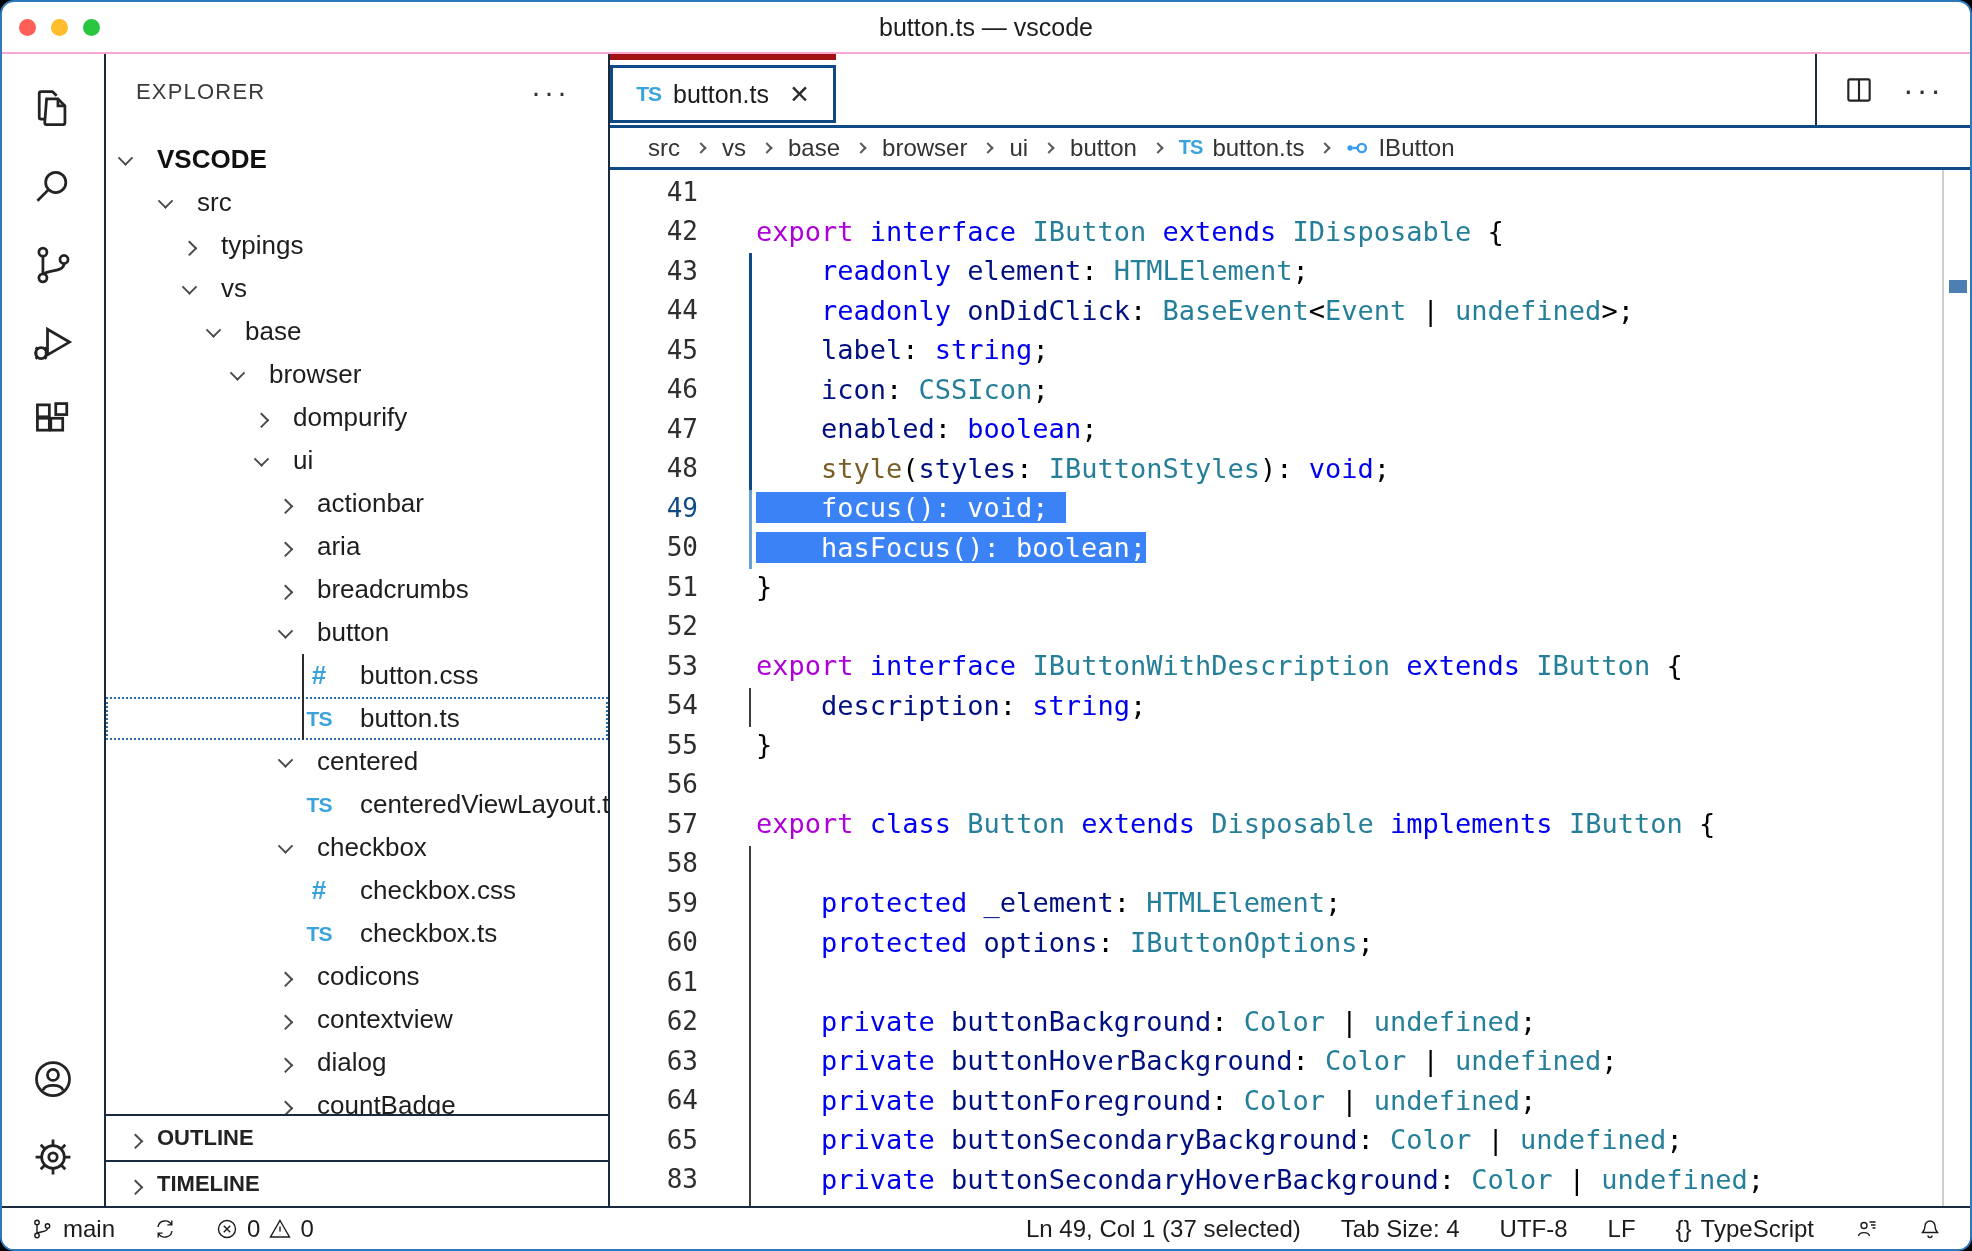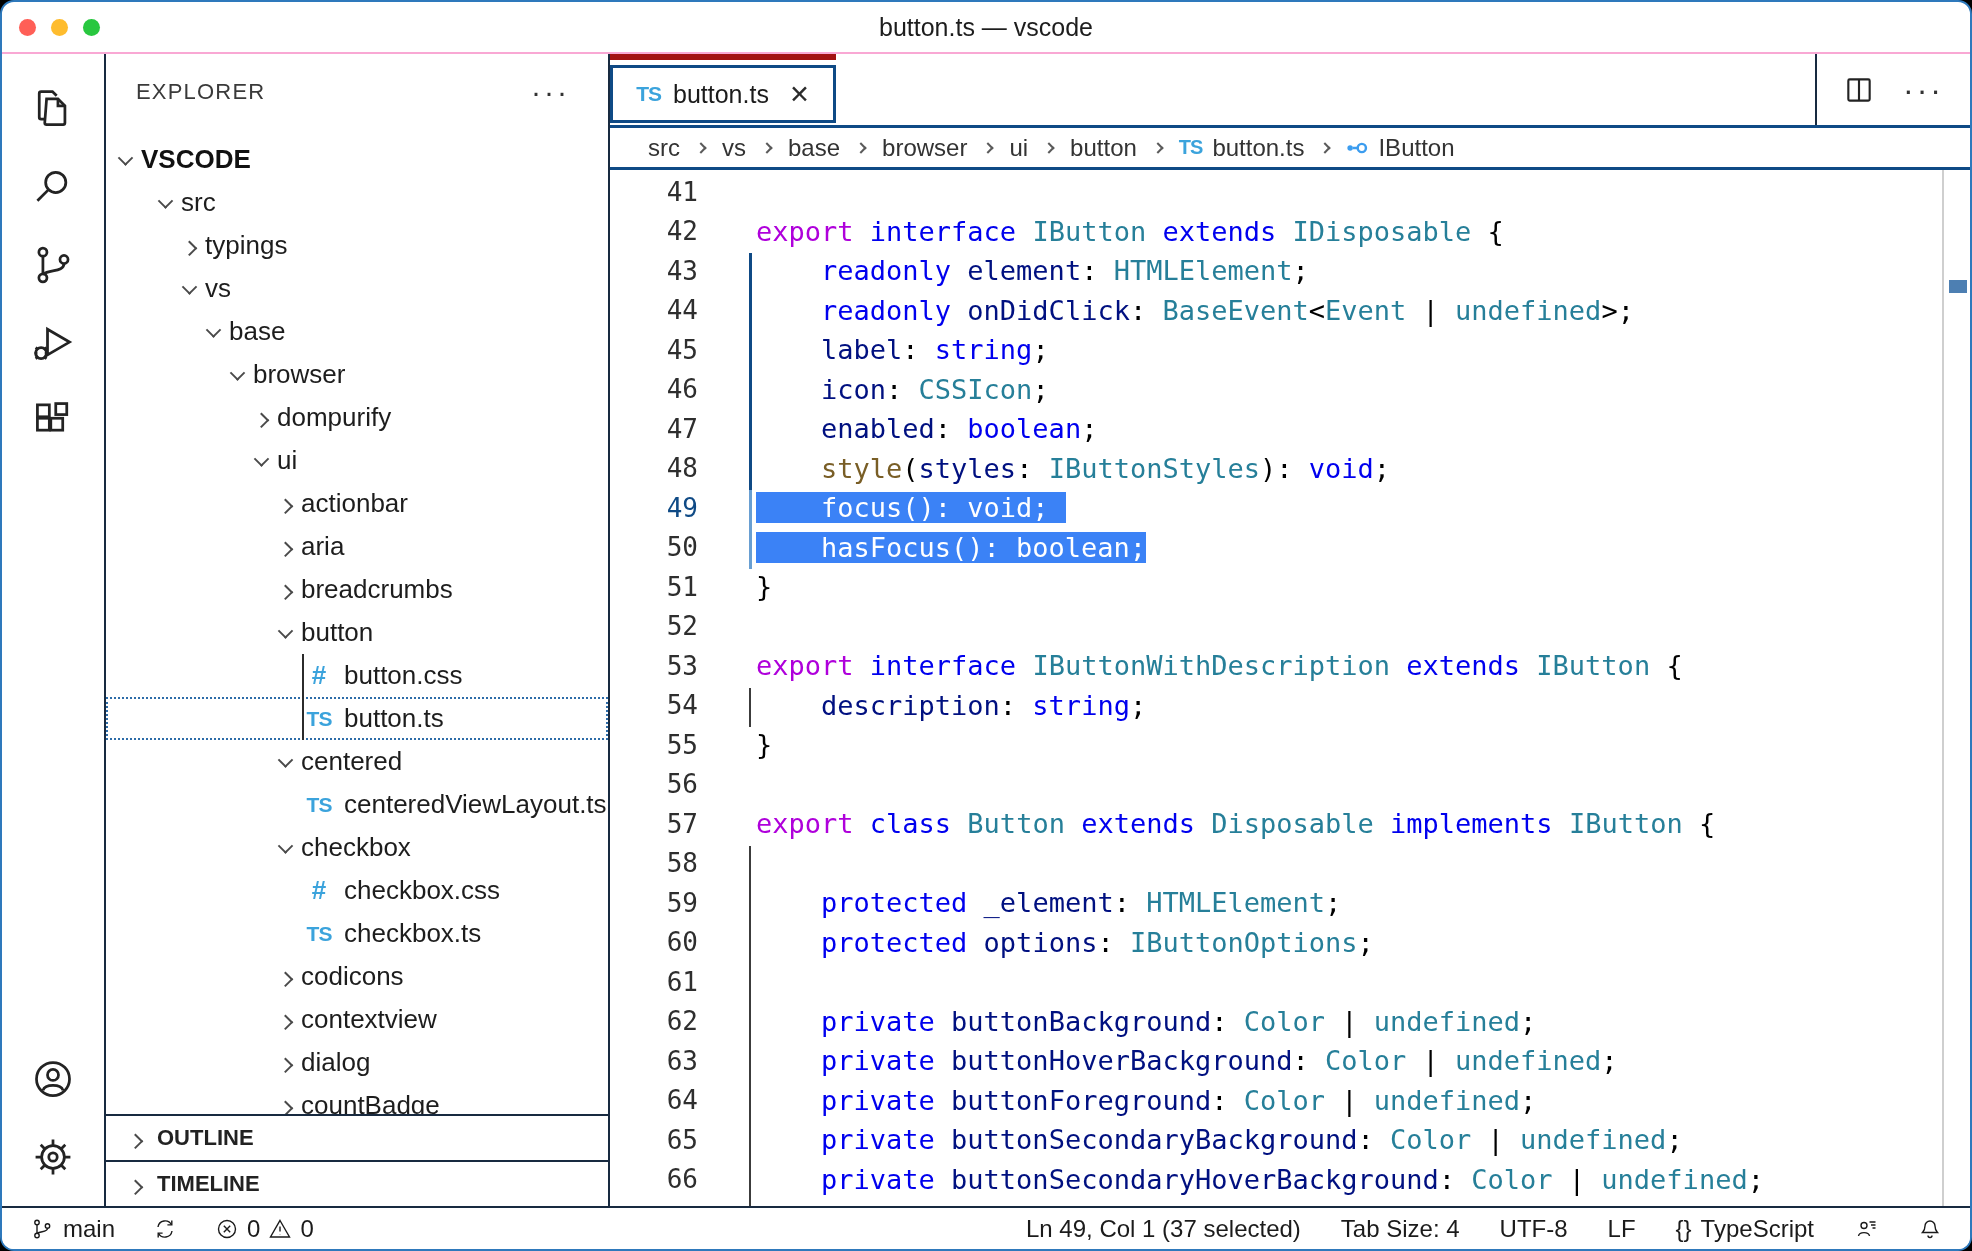--- a/index.html
+++ b/index.html
@@ -23,21 +23,21 @@
   .ab-spacer{flex:1;}
 
   
   .sidebar{width:504px;flex:none;border-right:2px solid #182A40;display:flex;flex-direction:column;min-width:0;background:#fff;}
   .sb-header{height:76px;flex:none;display:flex;align-items:center;padding:0 38px 0 30px;}
   .sb-title{font-size:22px;letter-spacing:1.2px;color:#3a3a3a;}
   .sb-more{margin-left:auto;font-size:30px;color:#333;letter-spacing:3px;line-height:10px;cursor:default;}
   .tree{flex:1;overflow:hidden;position:relative;padding-top:8px;}
   .trow{height:43px;display:flex;align-items:center;font-size:26px;color:#1d1d1d;position:relative;white-space:nowrap;}
   .trow.selected{outline:2px dotted #2D6CA8;outline-offset:-2px;}
-  .trow .label{margin-left:10px;}
+  .trow .label{margin-left:26px;}
   .trow.root .label{font-weight:700;color:#111;}
   .chev{width:11px;height:11px;border-right:2.4px solid #4a4a4a;border-bottom:2.4px solid #4a4a4a;flex:none;}
   .chev.open{transform:rotate(45deg) translate(-1px,-1px);}
   .chev.closed{transform:rotate(-45deg) translate(-2px,2px);}
   .fico{width:30px;flex:none;text-align:center;font-weight:700;}
   .fico.ts{color:#3BA3DC;font-size:21px;letter-spacing:-1px;}
   .fico.css{color:#3BA3DC;font-size:26px;}
   .tree-guide{position:absolute;left:196px;width:2px;background:#2b2b2b;}
   .sb-panel{height:46px;flex:none;border-top:2px solid #182A40;display:flex;align-items:center;gap:16px;padding-left:24px;font-weight:700;font-size:22px;color:#222;}
 
@@ -345,21 +345,21 @@
               <div class="cline"><span class="num">56</span><span class="txt"></span></div>
               <div class="cline"><span class="num">57</span><span class="txt"><span class="tk-kw1">export</span><span class="tk-pl"> </span><span class="tk-kw2">class</span><span class="tk-pl"> </span><span class="tk-ty">Button</span><span class="tk-pl"> </span><span class="tk-kw2">extends</span><span class="tk-pl"> </span><span class="tk-ty">Disposable</span><span class="tk-pl"> </span><span class="tk-kw2">implements</span><span class="tk-pl"> </span><span class="tk-ty">IButton</span><span class="tk-pl"> {</span></span></div>
               <div class="cline"><span class="num">58</span><span class="txt"></span></div>
               <div class="cline"><span class="num">59</span><span class="txt"><span class="tk-pl">    </span><span class="tk-kw2">protected</span><span class="tk-pl"> </span><span class="tk-pr">_element</span><span class="tk-pl">: </span><span class="tk-ty">HTMLElement</span><span class="tk-pl">;</span></span></div>
               <div class="cline"><span class="num">60</span><span class="txt"><span class="tk-pl">    </span><span class="tk-kw2">protected</span><span class="tk-pl"> </span><span class="tk-pr">options</span><span class="tk-pl">: </span><span class="tk-ty">IButtonOptions</span><span class="tk-pl">;</span></span></div>
               <div class="cline"><span class="num">61</span><span class="txt"></span></div>
               <div class="cline"><span class="num">62</span><span class="txt"><span class="tk-pl">    </span><span class="tk-kw2">private</span><span class="tk-pl"> </span><span class="tk-pr">buttonBackground</span><span class="tk-pl">: </span><span class="tk-ty">Color</span><span class="tk-pl"> | </span><span class="tk-ty">undefined</span><span class="tk-pl">;</span></span></div>
               <div class="cline"><span class="num">63</span><span class="txt"><span class="tk-pl">    </span><span class="tk-kw2">private</span><span class="tk-pl"> </span><span class="tk-pr">buttonHoverBackground</span><span class="tk-pl">: </span><span class="tk-ty">Color</span><span class="tk-pl"> | </span><span class="tk-ty">undefined</span><span class="tk-pl">;</span></span></div>
               <div class="cline"><span class="num">64</span><span class="txt"><span class="tk-pl">    </span><span class="tk-kw2">private</span><span class="tk-pl"> </span><span class="tk-pr">buttonForeground</span><span class="tk-pl">: </span><span class="tk-ty">Color</span><span class="tk-pl"> | </span><span class="tk-ty">undefined</span><span class="tk-pl">;</span></span></div>
               <div class="cline"><span class="num">65</span><span class="txt"><span class="tk-pl">    </span><span class="tk-kw2">private</span><span class="tk-pl"> </span><span class="tk-pr">buttonSecondaryBackground</span><span class="tk-pl">: </span><span class="tk-ty">Color</span><span class="tk-pl"> | </span><span class="tk-ty">undefined</span><span class="tk-pl">;</span></span></div>
-              <div class="cline"><span class="num">66</span><span class="txt"><span class="tk-pl">    </span><span class="tk-kw2">private</span><span class="tk-pl"> </span><span class="tk-pr">buttonSecondaryHoverBackground</span><span class="tk-pl">: </span><span class="tk-ty">Color</span><span class="tk-pl"> | </span><span class="tk-ty">undefined</span><span class="tk-pl">;</span></span></div>
+              <div class="cline"><span class="num">83</span><span class="txt"><span class="tk-pl">    </span><span class="tk-kw2">private</span><span class="tk-pl"> </span><span class="tk-pr">buttonSecondaryHoverBackground</span><span class="tk-pl">: </span><span class="tk-ty">Color</span><span class="tk-pl"> | </span><span class="tk-ty">undefined</span><span class="tk-pl">;</span></span></div>
               <div class="cline"><span class="num">67</span><span class="txt"><span class="tk-pl">    </span><span class="tk-kw2">private</span><span class="tk-pl"> </span><span class="tk-pr">buttonSecondaryForeground</span><span class="tk-pl">: </span><span class="tk-ty">Color</span><span class="tk-pl"> | </span><span class="tk-ty">undefined</span><span class="tk-pl">;</span></span></div>
               <div class="guide active" style="top: 81px; height: 316px;"></div>
               <div class="guide onsel" style="top: 318px; height: 79px;"></div>
               <div class="guide" style="top: 515.5px; height: 39.5px;"></div>
               <div class="guide" style="top: 673.5px; height: 395px;"></div>
             </div>
           <div class="ruler">
             <div class="ruler-mark"></div>
           </div>
         </div>

